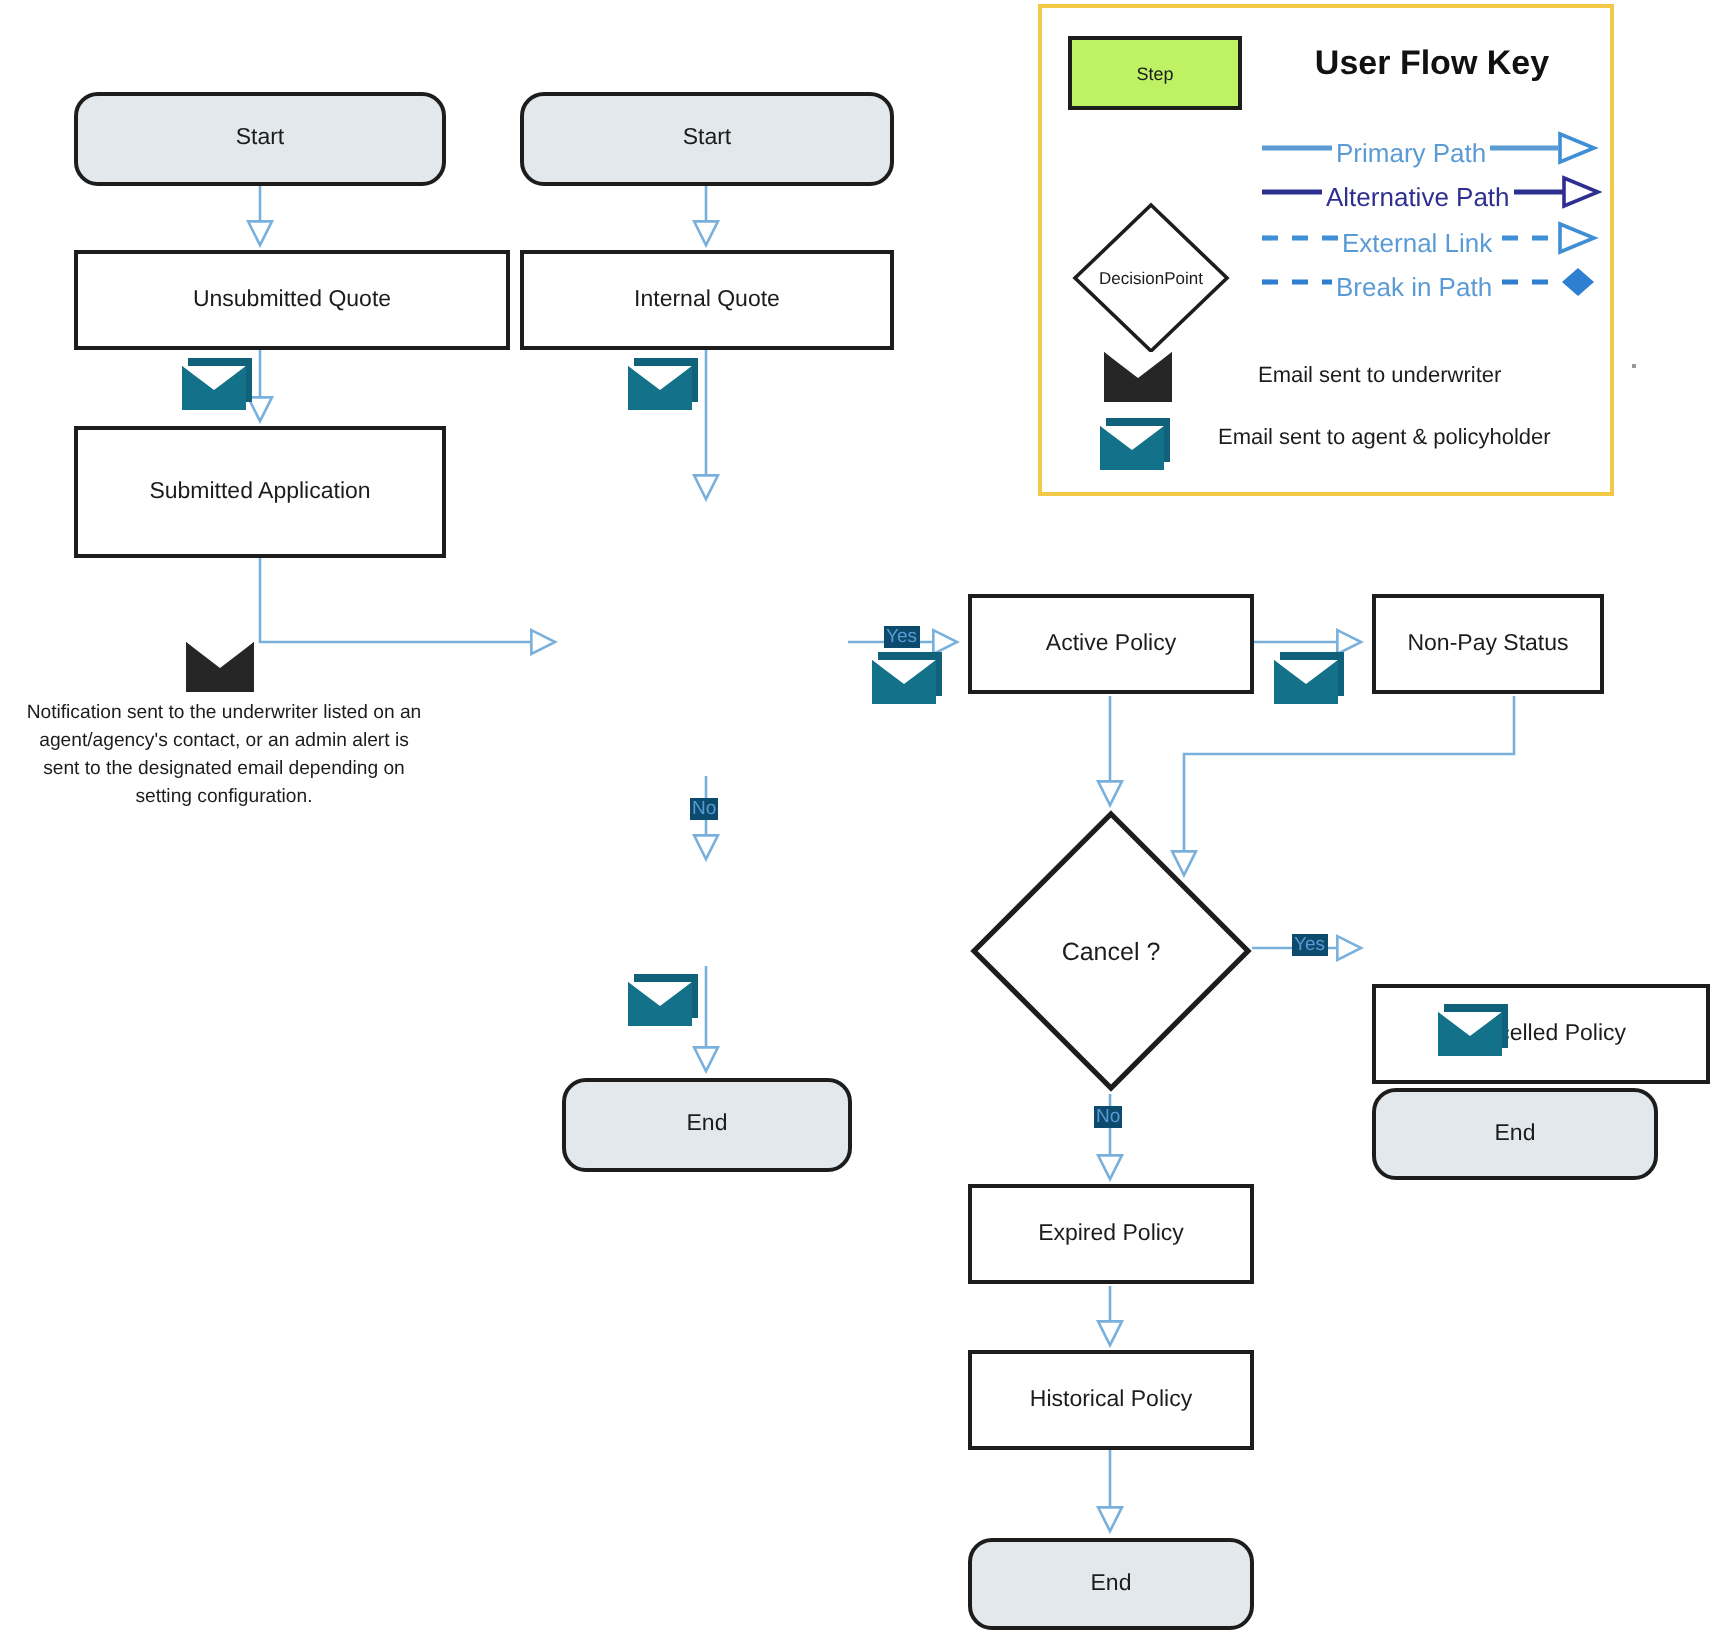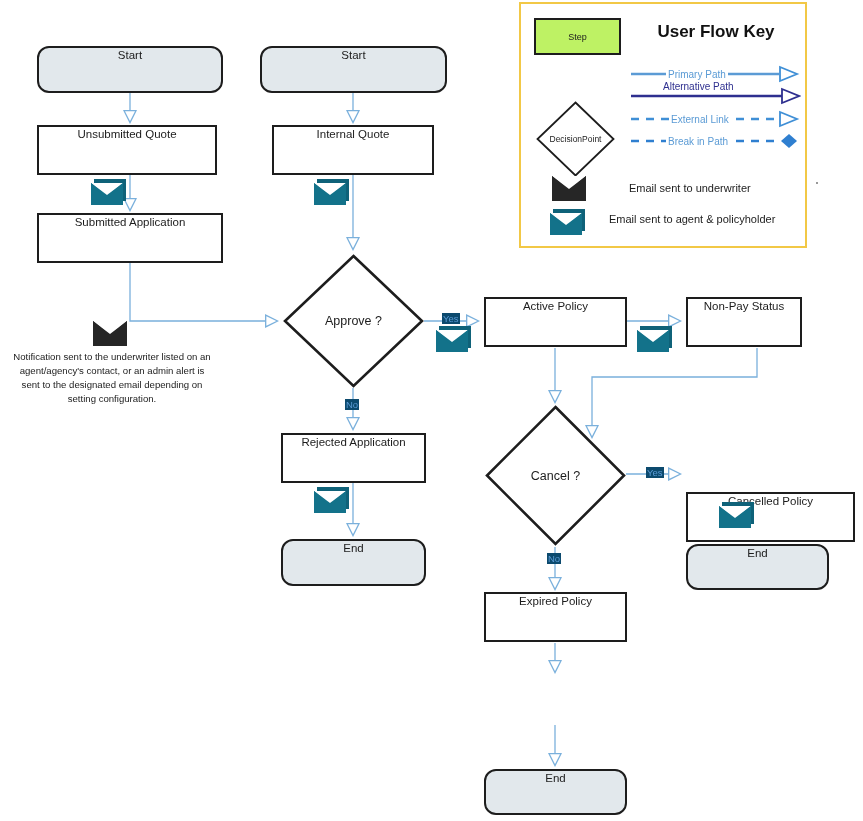--- a/index.html
+++ b/index.html
@@ -1,21 +1,21 @@
 <!DOCTYPE html>
 <html><head>
 <meta charset="utf-8">
 <style>
   html,body{margin:0;padding:0;background:#ffffff;}
   body{width:863px;height:821px;position:relative;overflow:hidden;
        font-family:"Liberation Sans","DejaVu Sans",sans-serif;}
   #canvas{position:absolute;left:0;top:0;width:863px;height:821px;}
   svg.wires{position:absolute;left:0;top:0;width:863px;height:821px;pointer-events:none;}
 
-  .node{position:absolute;box-sizing:border-box;display:flex;
+  .node{position:absolute;box-sizing:border-box;display:flex;align-items:center;
         justify-content:center;text-align:center;color:#1c1c1c;font-size:11.5px;
         line-height:1.25;z-index:3;}
   .step{background:#ffffff;border:2px solid #1d1d1d;}
   .terminal{background:#e2e8ec;border:2px solid #1d1d1d;border-radius:12px;}
   .diamond-wrap{position:absolute;z-index:3;}
   .diamond-wrap .dshape{position:absolute;left:0;top:0;width:100%;height:100%;}
   .diamond-wrap .dlabel{position:absolute;left:0;top:0;width:100%;height:100%;
         display:flex;align-items:center;justify-content:center;font-size:12.5px;color:#1c1c1c;}
 
   .edgelabel{position:absolute;color:#5b9bd5;font-size:9.5px;z-index:4;
@@ -33,21 +33,21 @@
   .lg-step{position:absolute;left:13px;top:14px;width:83px;height:33px;
           border:2px solid #1d1d1d;background:#bef264;display:flex;align-items:center;
           justify-content:center;font-size:9px;color:#1c1c1c;}
   .lg-term{position:absolute;left:13px;top:58px;width:83px;height:33px;
           border:2px solid #1d1d1d;background:#e2e8ec;border-radius:9px;display:flex;
           align-items:center;justify-content:center;font-size:9px;color:#1c1c1c;}
   .lg-dec{position:absolute;left:15px;top:97px;width:79px;height:76px;}
   .lg-dec .dtx{position:absolute;left:0;top:0;width:100%;height:100%;display:flex;
           align-items:center;justify-content:center;font-size:8.5px;
           color:#1c1c1c;line-height:1.25;}
-  .lg-ltext{position:absolute;color:#5b9bd5;font-size:10px;background:#fff;padding:0 2px;}
+  .lg-ltext{position:absolute;color:#5b9bd5;font-size:13px;background:#fff;padding:0 2px;}
   .lg-ltext.alt{color:#2e2f8f;}
   .lg-emtext{position:absolute;font-size:11px;color:#1c1c1c;}
   .dot{position:absolute;left:816px;top:182px;width:2px;height:2px;background:#999;z-index:7;}
 </style>
 </head>
 <body>
 
 <div id="canvas">
 
   <svg class="wires" viewBox="0 0 863 821" xmlns="http://www.w3.org/2000/svg">
@@ -76,46 +76,37 @@
       <path d="M555,547 L555,589" marker-end="url(#oarrow)"></path>
       <path d="M555,643 L555,672" marker-end="url(#oarrow)"></path>
       <path d="M555,725 L555,765" marker-end="url(#oarrow)"></path>
     </g>
   </svg>
 
   <div class="node terminal" style="left:37px;top:46px;width:186px;height:47px;">
     <span>Start</span>
   </div>
 
-  <div class="node step" style="left:37px;top:125px;width:180px;height:50px;">
+  <div class="node step" style="left:37px;top:125px;width:218px;height:50px;">
     <span>Unsubmitted Quote</span>
   </div>
 
-  <div class="node step" style="left:37px;top:213px;width:186px;height:50px;">
+  <div class="node step" style="left:37px;top:213px;width:186px;height:66px;">
     <span>Submitted Application</span>
   </div>
 
   <div class="node terminal" style="left:260px;top:46px;width:187px;height:47px;">
     <span>Start</span>
   </div>
 
-  <div class="node step" style="left:260px;top:125px;width:162px;height:50px;margin-left:12px;">
+  <div class="node step" style="left:260px;top:125px;width:187px;height:50px;">
     <span>Internal Quote</span>
   </div>
 
-  <div class="diamond-wrap" style="left:283px;top:254px;width:141px;height:134px;">
-    <svg class="dshape" viewBox="0 0 141 134" xmlns="http://www.w3.org/2000/svg">
-      <polygon points="70.5,2 139,67 70.5,132 2,67" fill="#ffffff" stroke="#1d1d1d" stroke-width="2.6"></polygon>
-    </svg>
-    <div class="dlabel">Approve ?</div>
-  </div>
-
-  <div class="node step" style="left:281px;top:433px;width:145px;height:50px;">
-    <span>Rejected Application</span>
-  </div>
+
 
   <div class="node terminal" style="left:281px;top:539px;width:145px;height:47px;">
     <span>End</span>
   </div>
 
   <div class="node step" style="left:484px;top:297px;width:143px;height:50px;">
     <span>Active Policy</span>
   </div>
 
   <div class="node step" style="left:686px;top:297px;width:116px;height:50px;">
@@ -134,20 +125,23 @@
   </div>
 
   <div class="node terminal" style="left:686px;top:544px;width:143px;height:46px;">
     <span>End</span>
   </div>
 
   <div class="node step" style="left:484px;top:592px;width:143px;height:50px;">
     <span>Expired Policy</span>
   </div>
 
+  <div class="node step" style="left:484px;top:675px;width:143px;height:50px;">
+    <span>Historical Policy</span>
+  </div>
 
   <div class="node terminal" style="left:484px;top:769px;width:143px;height:46px;">
     <span>End</span>
   </div>
 
   <div class="edgelabel" style="left:442px;top:313px;">Yes</div>
   <div class="edgelabel" style="left:345px;top:399px;">No</div>
   <div class="edgelabel" style="left:646px;top:467px;">Yes</div>
   <div class="edgelabel" style="left:547px;top:553px;">No</div>
 
@@ -223,21 +217,21 @@
       <line x1="2" y1="12" x2="150" y2="12" stroke="#5b9bd5" stroke-width="2.6"></line>
       <polygon points="151,5 168,12 151,19" fill="#ffffff" stroke="#3f8fd6" stroke-width="1.8"></polygon>
       <line x1="2" y1="34" x2="155" y2="34" stroke="#2e2f8f" stroke-width="2.6"></line>
       <polygon points="153,27 170,34 153,41" fill="#ffffff" stroke="#2e2f8f" stroke-width="1.8"></polygon>
       <line x1="2" y1="57" x2="148" y2="57" stroke="#3f8fd6" stroke-width="2.6" stroke-dasharray="8 7"></line>
       <polygon points="151,50 168,57 151,64" fill="#ffffff" stroke="#3f8fd6" stroke-width="1.8"></polygon>
       <line x1="2" y1="79" x2="150" y2="79" stroke="#2f7fd0" stroke-width="2.6" stroke-dasharray="8 7"></line>
       <polygon points="152,79 160,72 168,79 160,86" fill="#2f7fd0"></polygon>
     </svg>
     <div class="lg-ltext" style="left:145px;top:65px;">Primary Path</div>
-    <div class="lg-ltext alt" style="left:140px;top:77px;">Alternative Path</div>
+    <div class="lg-ltext alt" style="left:140px;top:87px;">Alternative Path</div>
     <div class="lg-ltext" style="left:148px;top:110px;">External Link</div>
     <div class="lg-ltext" style="left:145px;top:132px;">Break in Path</div>
 
     <svg style="position:absolute;left:30px;top:172px;width:38px;height:28px;" viewBox="0 0 36 28" xmlns="http://www.w3.org/2000/svg">
       <rect x="0" y="0" width="34" height="25" fill="#262626"></rect>
       <path d="M0,0 L17,13 L34,0 Z" fill="#ffffff"></path>
       <path d="M0,0 L17,14 L34,0 L34,3 L17,17 L0,3 Z" fill="#262626"></path>
     </svg>
     <div class="lg-emtext" style="left:88px;top:178px;margin-left:20px;">Email sent to underwriter</div>
 

